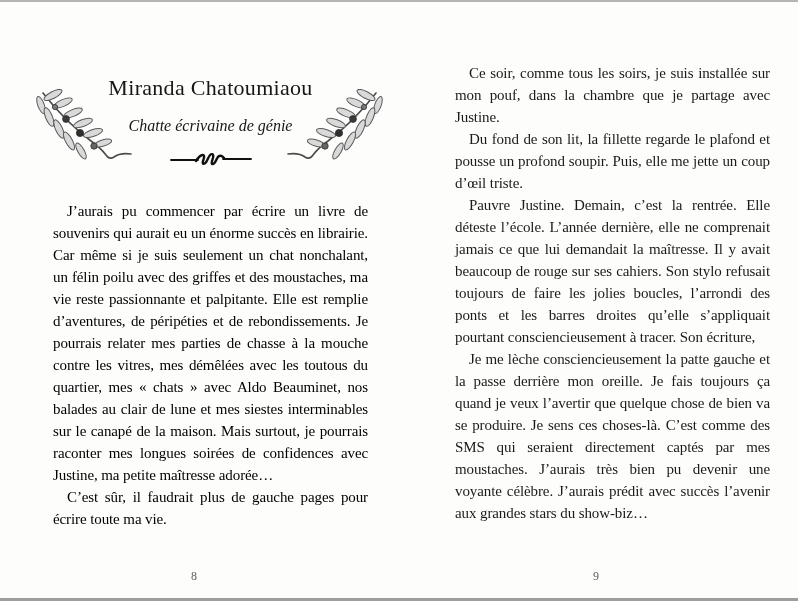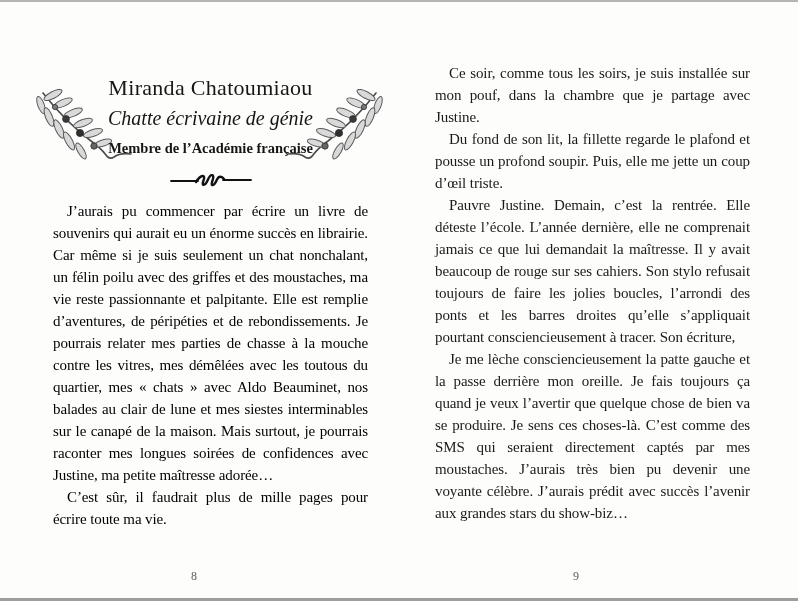--- a/index.html
+++ b/index.html
@@ -9,26 +9,26 @@
     position: relative;
     overflow: hidden;
     font-family: "Liberation Serif", "DejaVu Serif", serif;
   }
   .edge { position: absolute; left: 0; right: 0; }
   .edge-top { top: 0; height: 2px; }
   .edge-bottom { bottom: 0; height: 3px; }
 
   .page { position: absolute; top: 0; height: 601px; width: 315px; }
   .page-left  { left: 53px; }
-  .page-right { left: 435px; }
+  .page-right { left: 455px; }
 
   
   .header { position: absolute; top: 76px; left: 0; width: 100%; text-align: center; color: #161616; }
   .title { font-size: 22px; font-weight: 400; letter-spacing: 0.3px; line-height: 24px; }
-  .subtitle { margin-top: 8px; font-size: 20px; font-style: italic; line-height: 20px; }
+  .subtitle { margin-top: 16px; font-size: 16px; font-style: italic; line-height: 20px; }
   .affiliation { margin-top: 11px; font-size: 14.5px; font-weight: 700; line-height: 18px; }
   .ornament { margin-top: 15px; height: 16px; }
 
   .branch { position: absolute; top: 89px; width: 100px; height: 78px; }
   .branch-l { left: -20px; }
   .branch-r { right: -18px; transform: scaleX(-1); }
 
   
   .body {
     position: absolute; left: 0; width: 315px;
@@ -106,35 +106,34 @@
         <circle cx="47" cy="44" r="3.6" fill="#2e2e2e"></circle>
         <circle cx="61" cy="57" r="3.2" fill="#666666"></circle>
         <circle cx="22" cy="18" r="2.6" fill="#7a7a7a"></circle>
       </g>
     </svg>
   </div>
 
   <div class="header">
     <div class="title">Miranda Chatoumiaou</div>
     <div class="subtitle">Chatte écrivaine de génie</div>
-    <div class="affiliation">Membre de l’Académie française</div>
     <div class="ornament">
       <svg width="84" height="16" viewBox="0 0 84 16">
         <g fill="none" stroke="#111111" stroke-linecap="round">
           <path d="M2 9 H29" stroke-width="1.8"></path>
           <path d="M54 8 H82" stroke-width="1.8"></path>
           <path d="M27 10 C32 2 37 2.5 34.5 8.5 C32 14.5 36 14.5 39 7.5 C41.8 1 46 2 43.5 8.5 C41 15 45 14.5 48 7.5 C50 3.5 53 4.5 55 7" stroke-width="2.4"></path>
         </g>
       </svg>
     </div>
   </div>
 
   <div class="body body-left" style="color: #000000;">
       <p>J’aurais pu commencer par écrire un livre de souvenirs qui aurait eu un énorme succès en librairie. Car même si je suis seulement un chat nonchalant, un félin poilu avec des griffes et des moustaches, ma vie reste passionnante et palpitante. Elle est remplie d’aventures, de péripéties et de rebondissements. Je pourrais relater mes parties de chasse à la mouche contre les vitres, mes démêlées avec les toutous du quartier, mes « chats » avec Aldo Beauminet, nos balades au clair de lune et mes siestes interminables sur le canapé de la maison. Mais surtout, je pourrais raconter mes longues soirées de confidences avec Justine, ma petite maîtresse adorée…</p>
-      <p>C’est sûr, il faudrait plus de mille pages pour écrire toute ma vie.</p>
+      <p>C’est sûr, il faudrait plus de gauche pages pour écrire toute ma vie.</p>
     </div>
 
   <div class="folio folio-left" style="color: rgb(93, 93, 93);">8</div>
 </div>
 
 <div class="page page-right">
   <div class="body body-right" style="color: rgb(26, 26, 26);">
       <p>Ce soir, comme tous les soirs, je suis installée sur mon pouf, dans la chambre que je partage avec Justine.</p>
       <p>Du fond de son lit, la fillette regarde le plafond et pousse un profond soupir. Puis, elle me jette un coup d’œil triste.</p>
       <p>Pauvre Justine. Demain, c’est la rentrée. Elle déteste l’école. L’année dernière, elle ne comprenait jamais ce que lui demandait la maîtresse. Il y avait beaucoup de rouge sur ses cahiers. Son stylo refusait toujours de faire les jolies boucles, l’arrondi des ponts et les barres droites qu’elle s’appliquait pourtant consciencieusement à tracer. Son écriture,</p>

